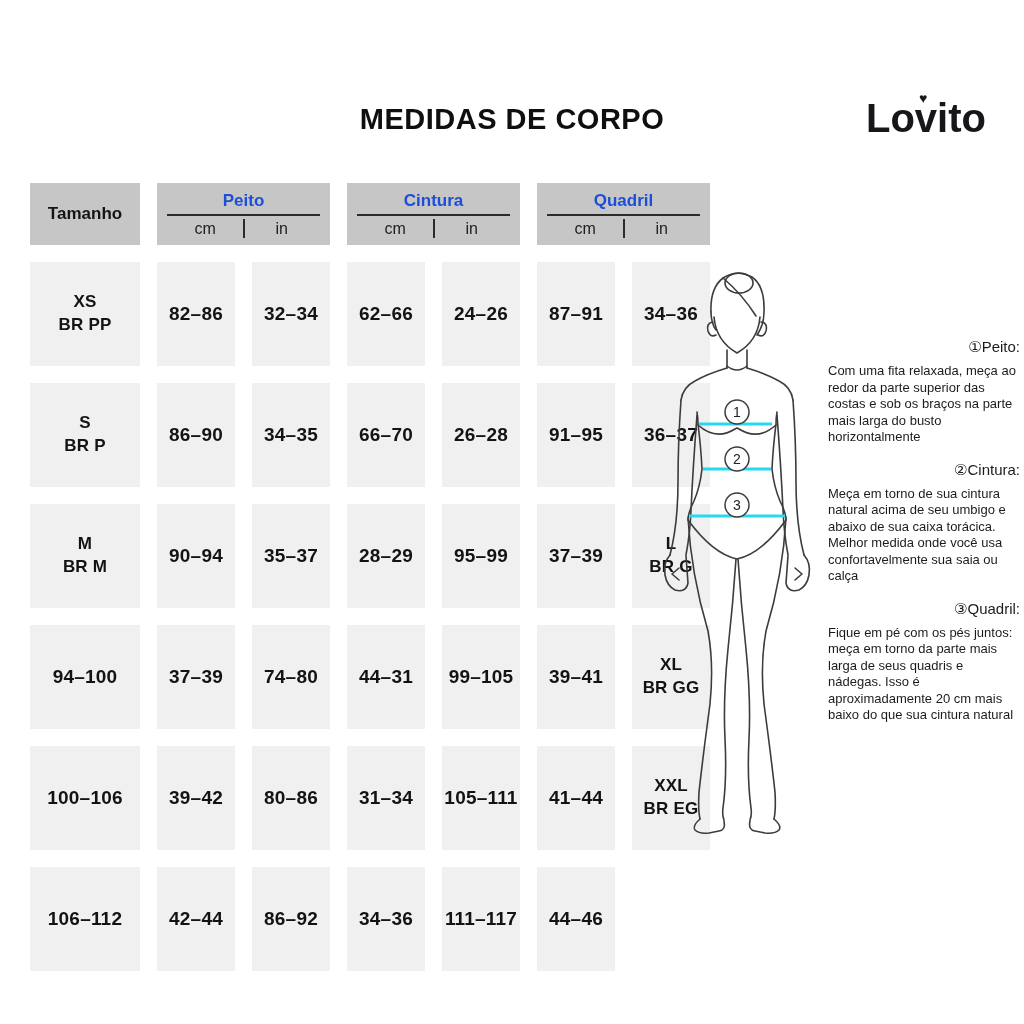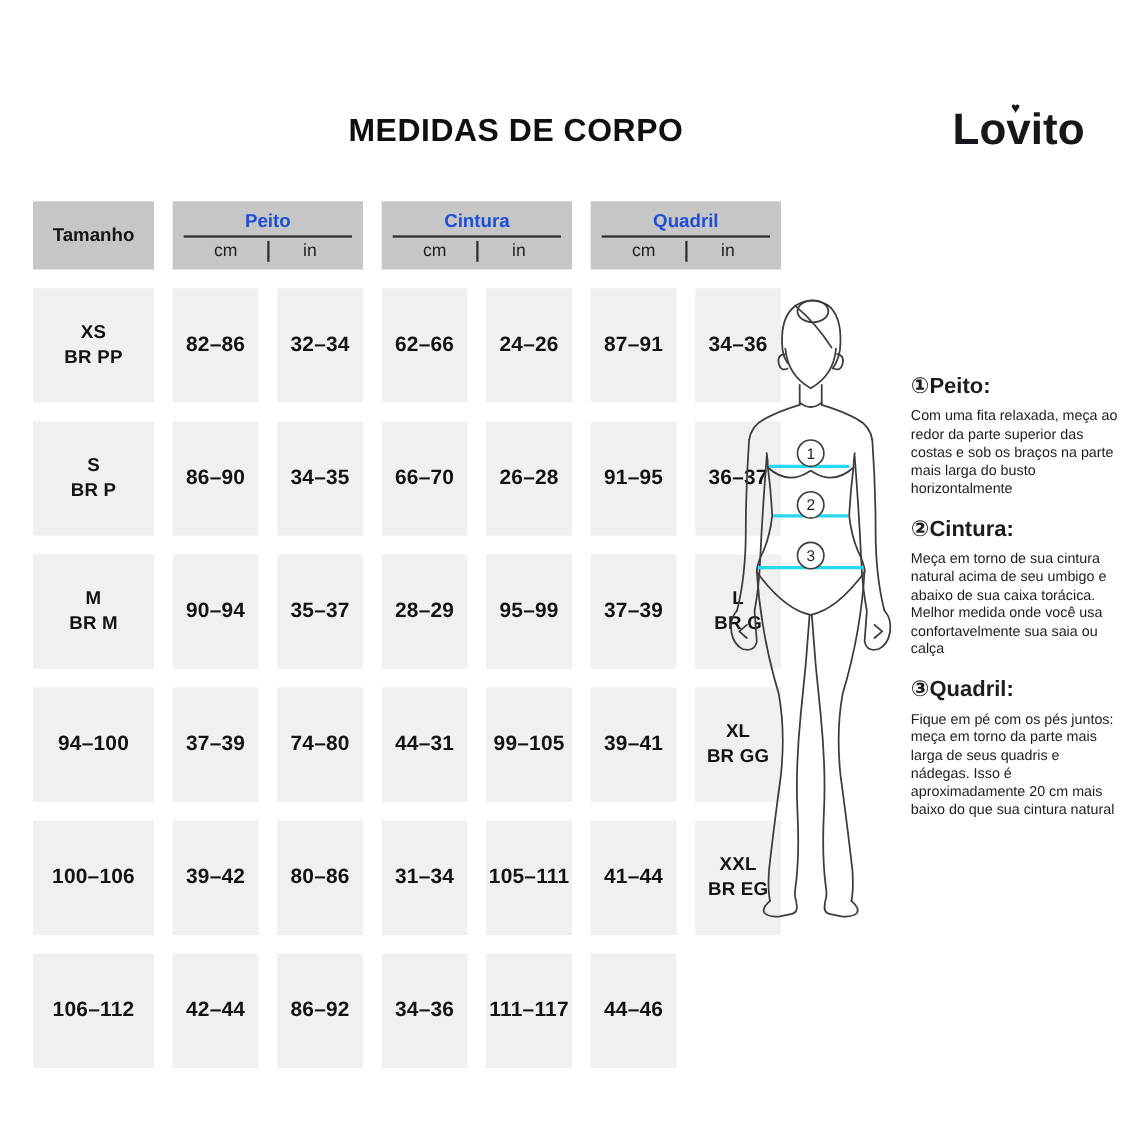--- a/index.html
+++ b/index.html
@@ -1,21 +1,21 @@
 <!DOCTYPE html>
 <html><head>
 <meta charset="utf-8">
 <style>
   html,body { margin:0; padding:0; }
   .sheet {
     position:relative; width:1024px; height:1024px; background:#ffffff;
     font-family:"Liberation Sans","DejaVu Sans",sans-serif; overflow:hidden;
   }
   .title {
-    position:absolute; top:103px; left:0; width:938px; text-align:center;
+    position:absolute; top:103px; left:0; width:1024px; text-align:center;
     font-size:29px; font-weight:bold; letter-spacing:0.5px; color:#0f0f0f;
   }
   .brand {
     position:absolute; top:98px; left:866px; font-size:40px; font-weight:bold;
     color:#17171b; line-height:1;
   }
   .brand .heart {
     position:absolute; left:53px; top:-7px; font-size:14px; color:#17171b;
   }
   
@@ -55,21 +55,21 @@
     stroke-linecap:round; stroke-linejoin:round; }
   .figure .mline { stroke:#26d8f0; stroke-width:3; }
   .figure .marker-circle { fill:#ffffff; stroke:#3c3c3c; stroke-width:1.5; }
   .figure text {
     font-family:"Liberation Sans","DejaVu Sans",sans-serif; font-size:14px;
     fill:#222222; text-anchor:middle;
   }
   
   .instructions { position:absolute; left:828px; top:338px; width:192px; color:#1c1c1c; }
   .iblock { margin-bottom:15px; }
-  .ihead { font-size:20px; font-weight:bold; margin-bottom:7px; }
+  .ihead { font-size:15px; font-weight:normal; margin-bottom:7px;text-align:right; }
   .ibody { font-size:13px; line-height:1.27; }
 </style>
 </head>
 <body>
 
 <div class="sheet">
 
   <div class="title">MEDIDAS DE CORPO</div>
 
   <div class="brand">

